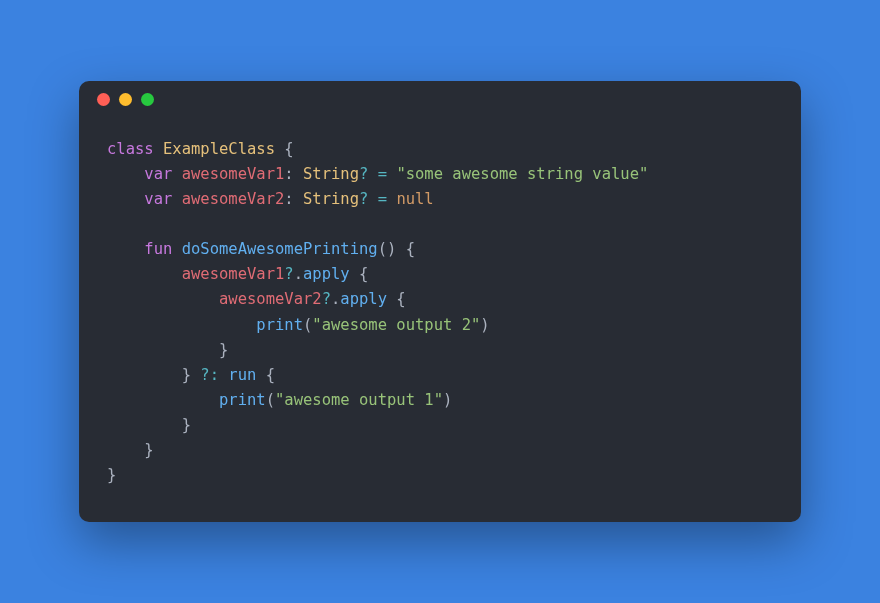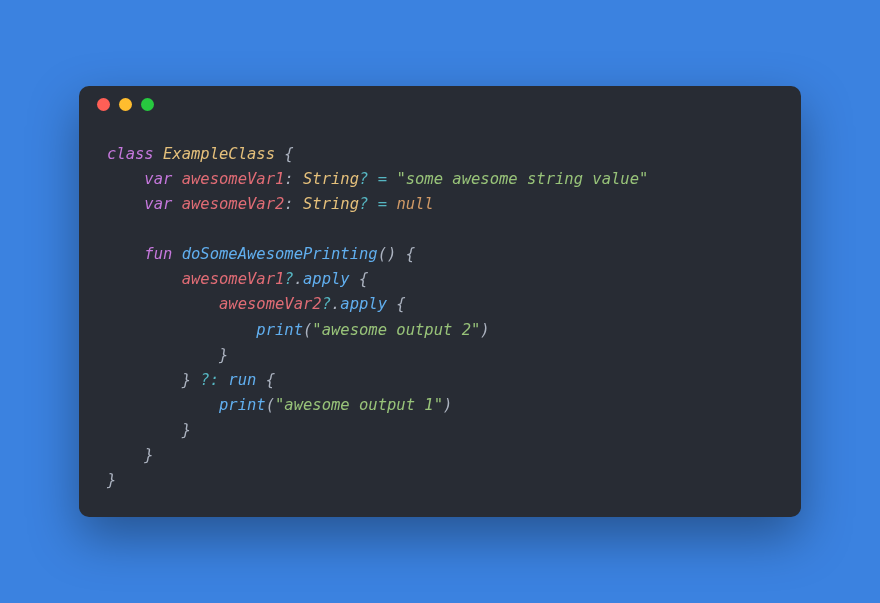--- a/index.html
+++ b/index.html
@@ -30,26 +30,25 @@
     padding-left: 18px;
   }
   .dot {
     width: 13px; height: 13px;
     border-radius: 50%;
   }
   .dot.red { background: #ff5f56; }
   .dot.yellow { background: #ffbd2e; }
   .dot.green { background: #27c93f; }
   .code {
-    padding: 18px 28px 24px 28px;
+    padding: 18px 28px 34px 28px;
     font-size: 15.5px;
     line-height: 1.62;
     white-space: pre;
     color: #abb2bf;
-    font-style: italic;
   }
   .kw   { color: #c678dd; }
   .type { color: #e5c07b; }
   .ident{ color: #e06c75; }
   .str  { color: #98c379; }
   .fn   { color: #61afef; }
   .lit  { color: #d19a66; }
   .op   { color: #56b6c2; }
   .punc { color: #abb2bf; }
 </style>

